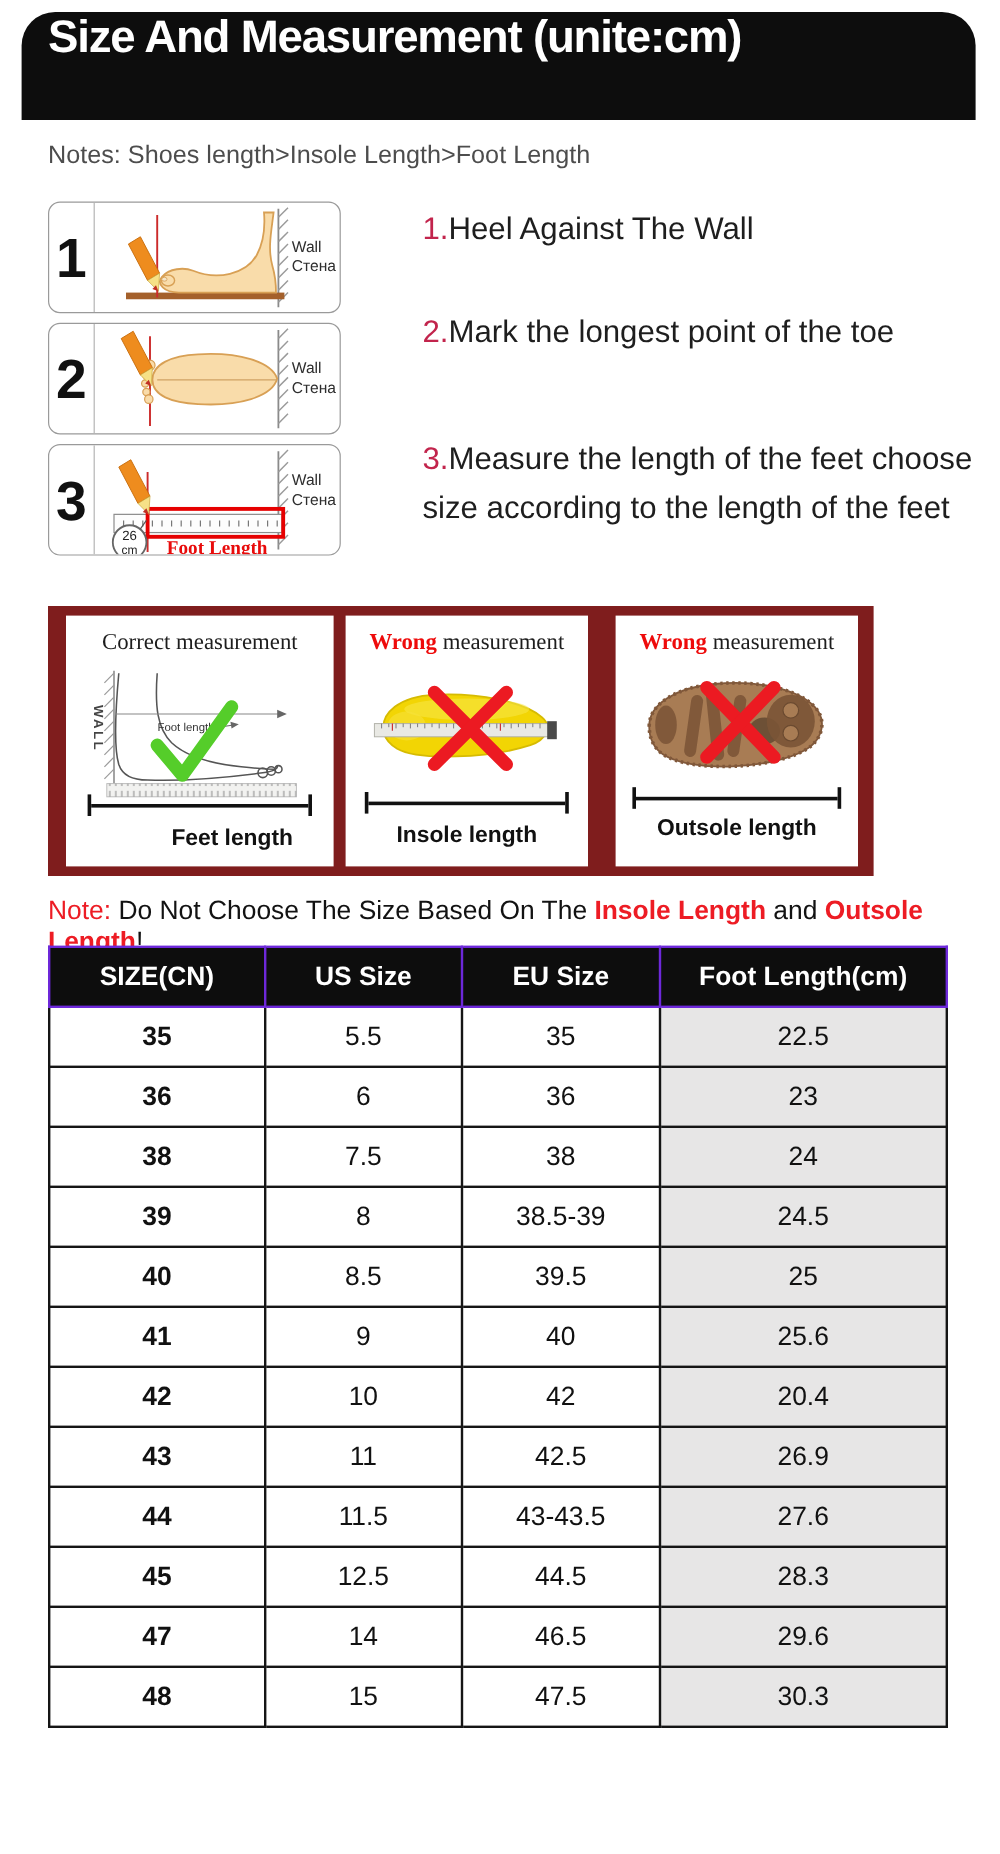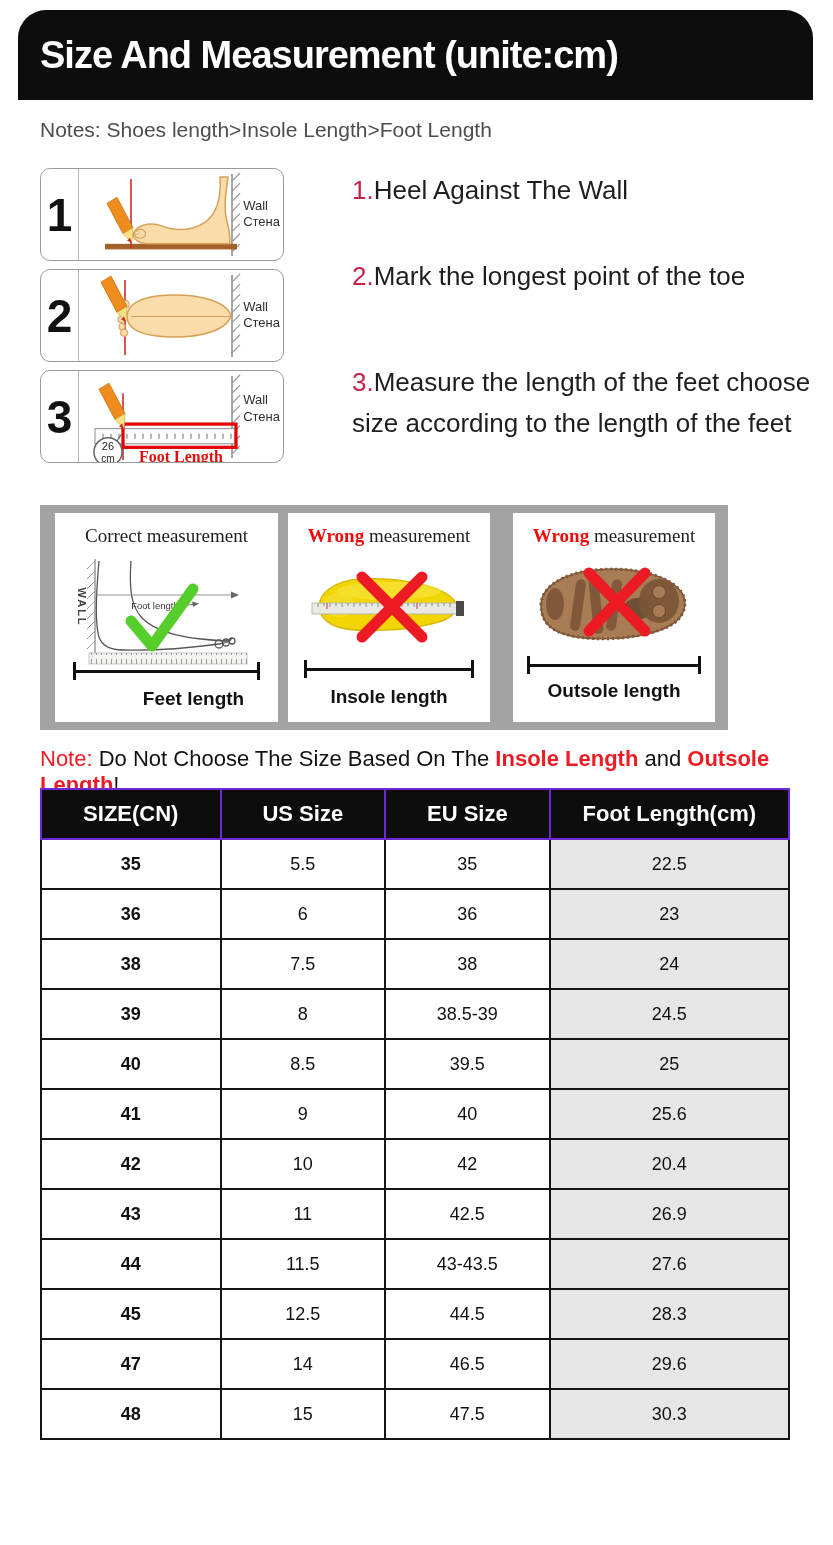--- a/index.html
+++ b/index.html
@@ -1,20 +1,20 @@
 <!DOCTYPE html>
 <html><head>
 <meta charset="utf-8">
 <style>
   html,body{margin:0;padding:0;background:#fff;}
   body{width:833px;height:1545px;position:relative;font-family:"Liberation Sans",sans-serif;color:#111;overflow:hidden;}
 
   
   .title-bar{position:absolute;left:18px;top:10px;width:795px;height:90px;background:#0d0d0d;
-    border-radius:28px 28px 0 0;display:flex;align-items:center;padding-left:22px;box-sizing:border-box;}
+    border-radius:28px 28px 0 0;display:flex;align-items:flex-start;padding-left:22px;box-sizing:border-box;}
   .title-bar h1{margin:0;color:#fff;font-size:38px;font-weight:bold;letter-spacing:-1px;}
 
   
   .notes{position:absolute;left:40px;top:118px;font-size:21px;color:#4d4d4d;}
 
   
   .steps{position:absolute;left:40px;top:168px;width:244px;}
   .step-panel{height:93px;border:1.5px solid #9a9a9a;border-radius:10px;background:#fff;
     display:flex;margin-bottom:8px;overflow:hidden;box-sizing:border-box;}
   .step-number{width:37px;border-right:1px solid #b5b5b5;display:flex;align-items:center;
@@ -24,21 +24,21 @@
   .wall-label{position:absolute;right:3px;top:50%;transform:translateY(-50%);
     font-size:13px;color:#2e2e2e;line-height:1.3;text-align:left;}
 
   
   .instructions{position:absolute;left:352px;top:168px;width:474px;font-size:26px;color:#1e1e1e;}
   .instr{position:absolute;left:0;line-height:41px;}
   .instr .num{color:#c2244c;}
   #instr-1{top:2px;} #instr-2{top:88px;} #instr-3{top:194px;}
 
   
-  .measure-strip{position:absolute;left:40px;top:505px;width:688px;height:225px;background:#a3a3a3;}
+  .measure-strip{position:absolute;left:40px;top:505px;width:688px;height:225px;background:#7f1d1d;}
   .m-panel{position:absolute;top:8px;height:209px;background:#fff;}
   #m-panel-0{left:15px;width:223px;}
   #m-panel-1{left:248px;width:202px;}
   #m-panel-2{left:473px;width:202px;}
   .m-title{text-align:center;margin-top:12px;font-family:"Liberation Serif",serif;font-size:19px;color:#1d1d1d;}
   .m-title .wrong{color:#ee0b0b;font-weight:bold;}
   .m-art{display:block;margin:2px auto 0;}
   .bracket{position:absolute;height:18px;border-left:3px solid #111;border-right:3px solid #111;}
   .bracket::after{content:"";position:absolute;left:0;right:0;top:8px;border-top:3px solid #111;}
   #m-panel-0 .bracket{left:18px;right:18px;bottom:42px;}
@@ -51,21 +51,21 @@
 
   
   .note-line{position:absolute;left:40px;top:746px;font-size:22px;color:#121212;}
   .note-line .red{color:#ed1c24;}
   .note-line .redbold{color:#ed1c24;font-weight:bold;}
 
   
   table.size-table{position:absolute;left:40px;top:788px;width:750px;border-collapse:collapse;}
   .size-table th{background:#0d0d0d;color:#fff;font-size:22px;font-weight:bold;height:46px;
     border:2px solid #6d28d9;}
-  .size-table td{border:2px solid #151515;text-align:center;font-size:18px;height:46px;color:#111;}
+  .size-table td{border:2px solid #151515;text-align:center;font-size:22px;height:46px;color:#111;}
   .size-table td:first-child{font-weight:bold;}
   .size-table td:last-child{background:#e7e6e6;}
 </style>
 </head>
 <body>
 
 <div class="title-bar">
   <h1>Size And Measurement (unite:cm)</h1>
 </div>
 

